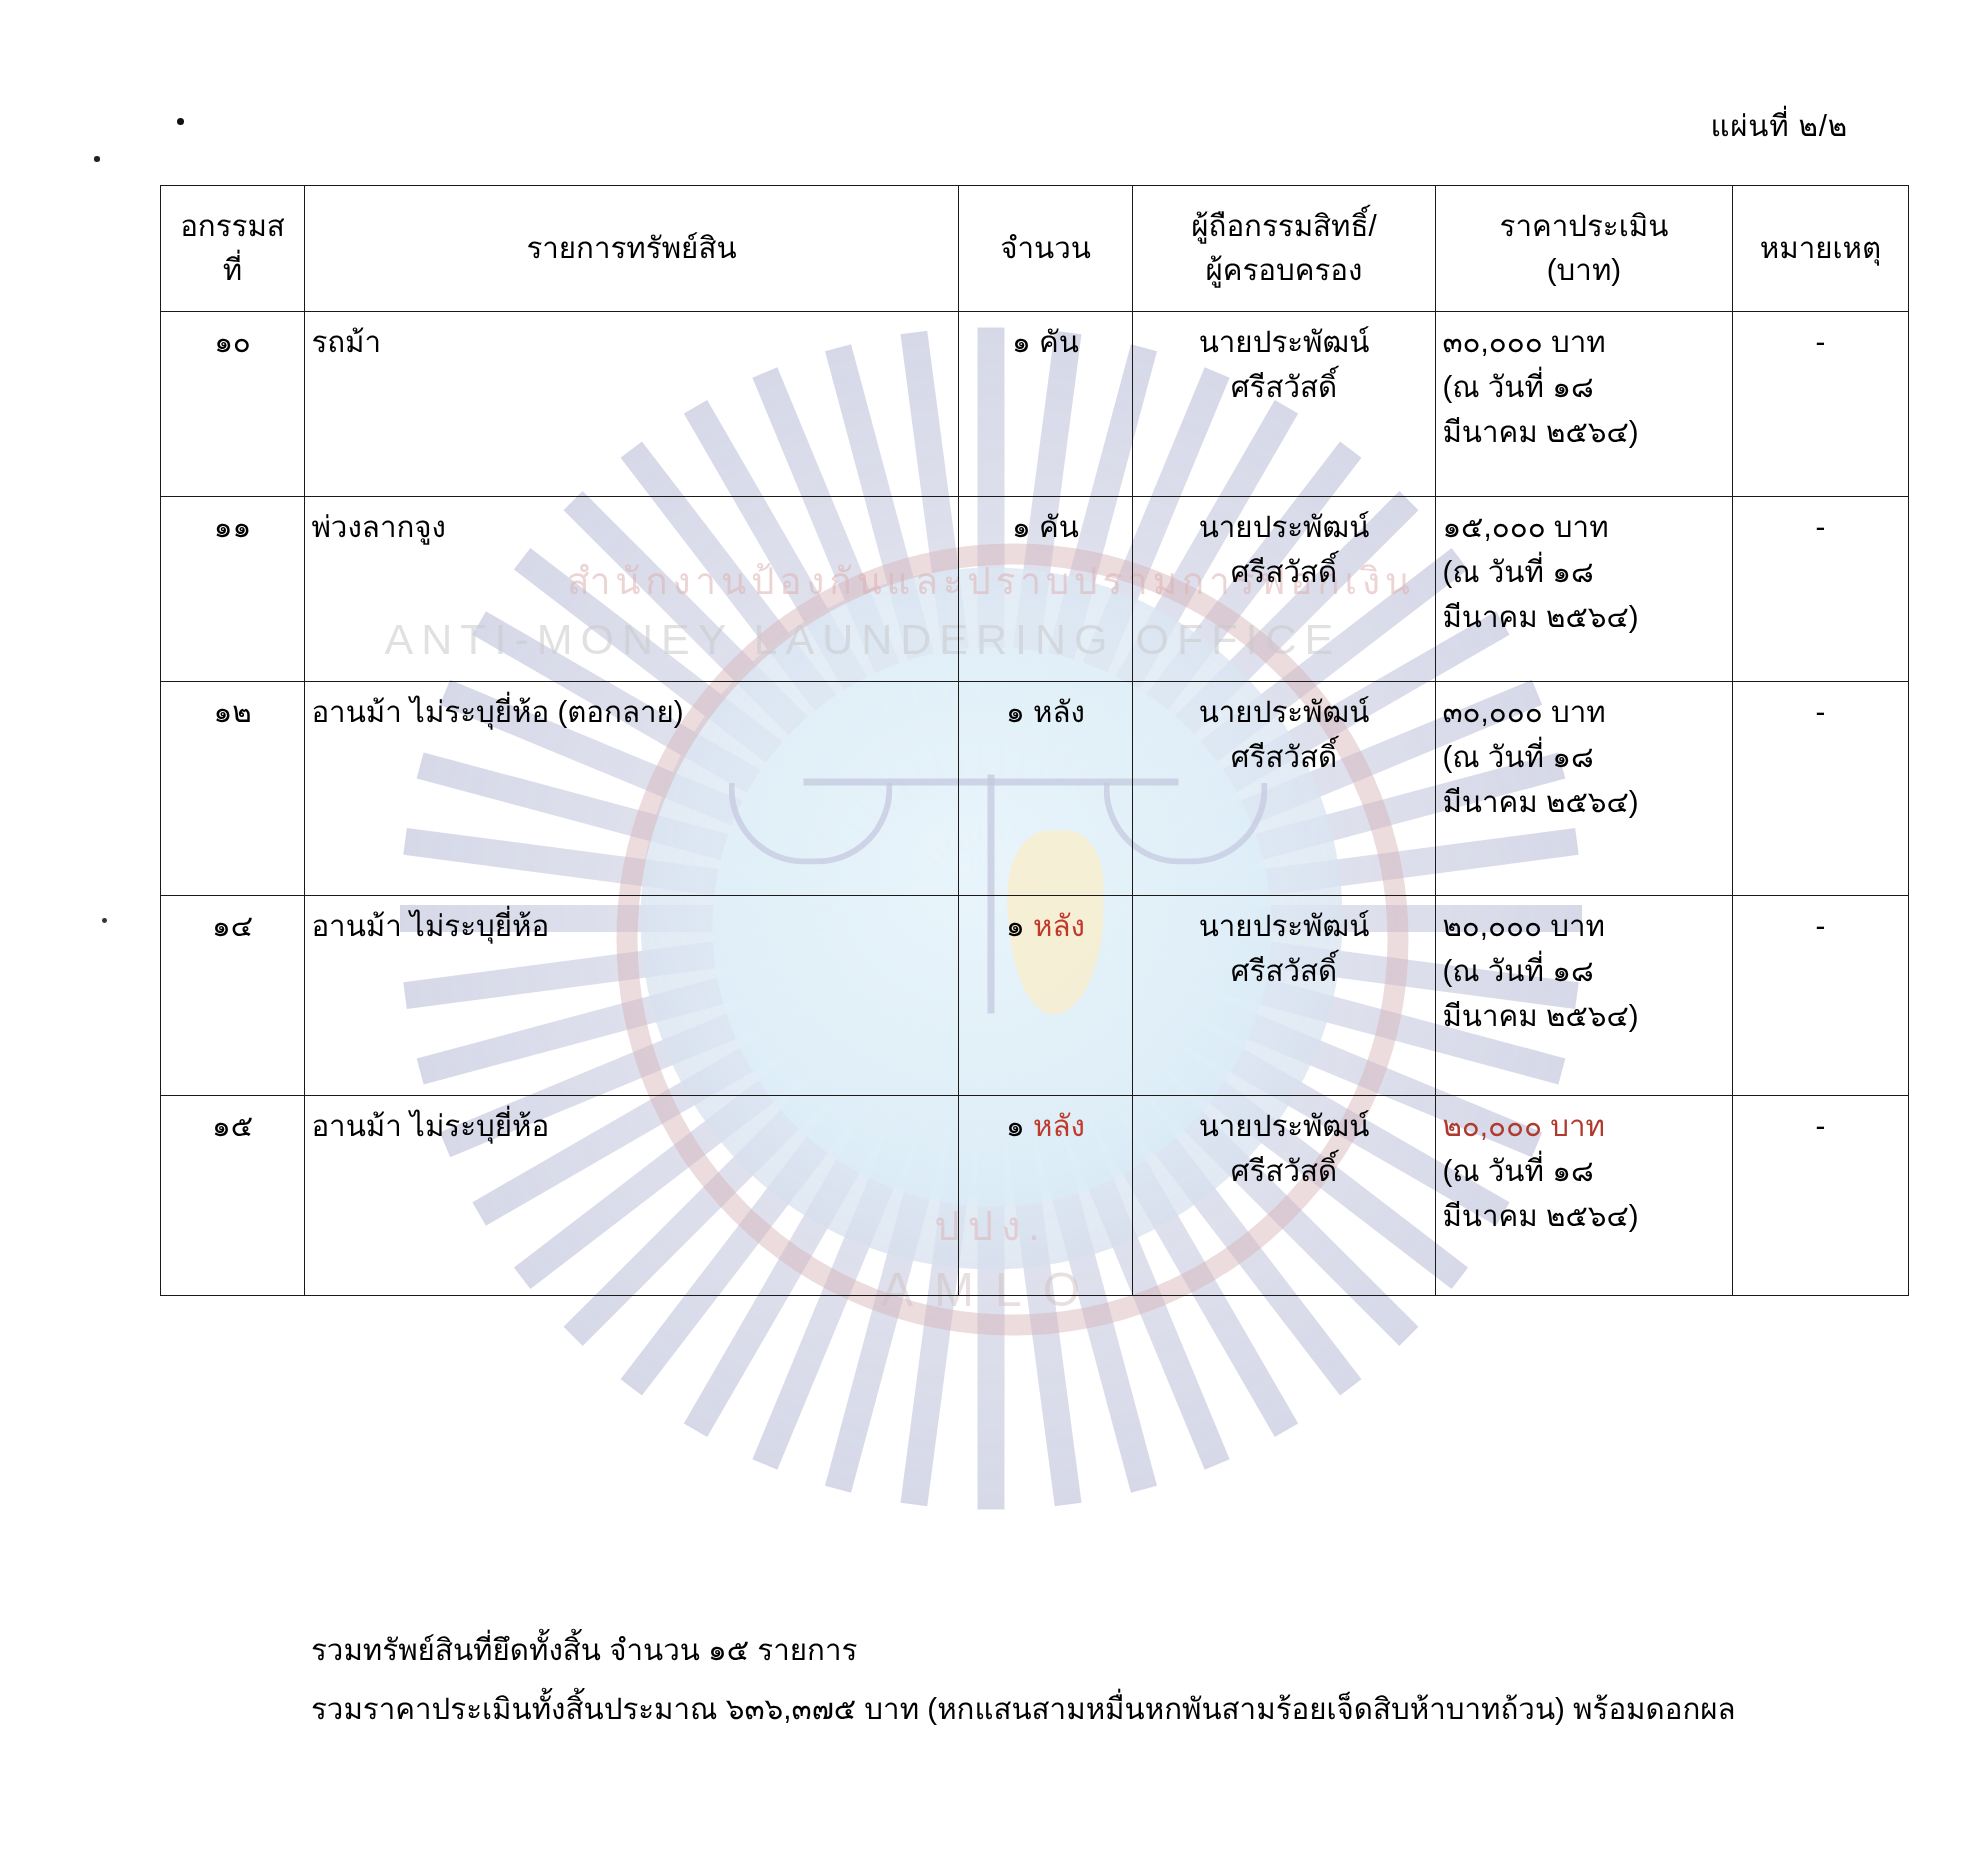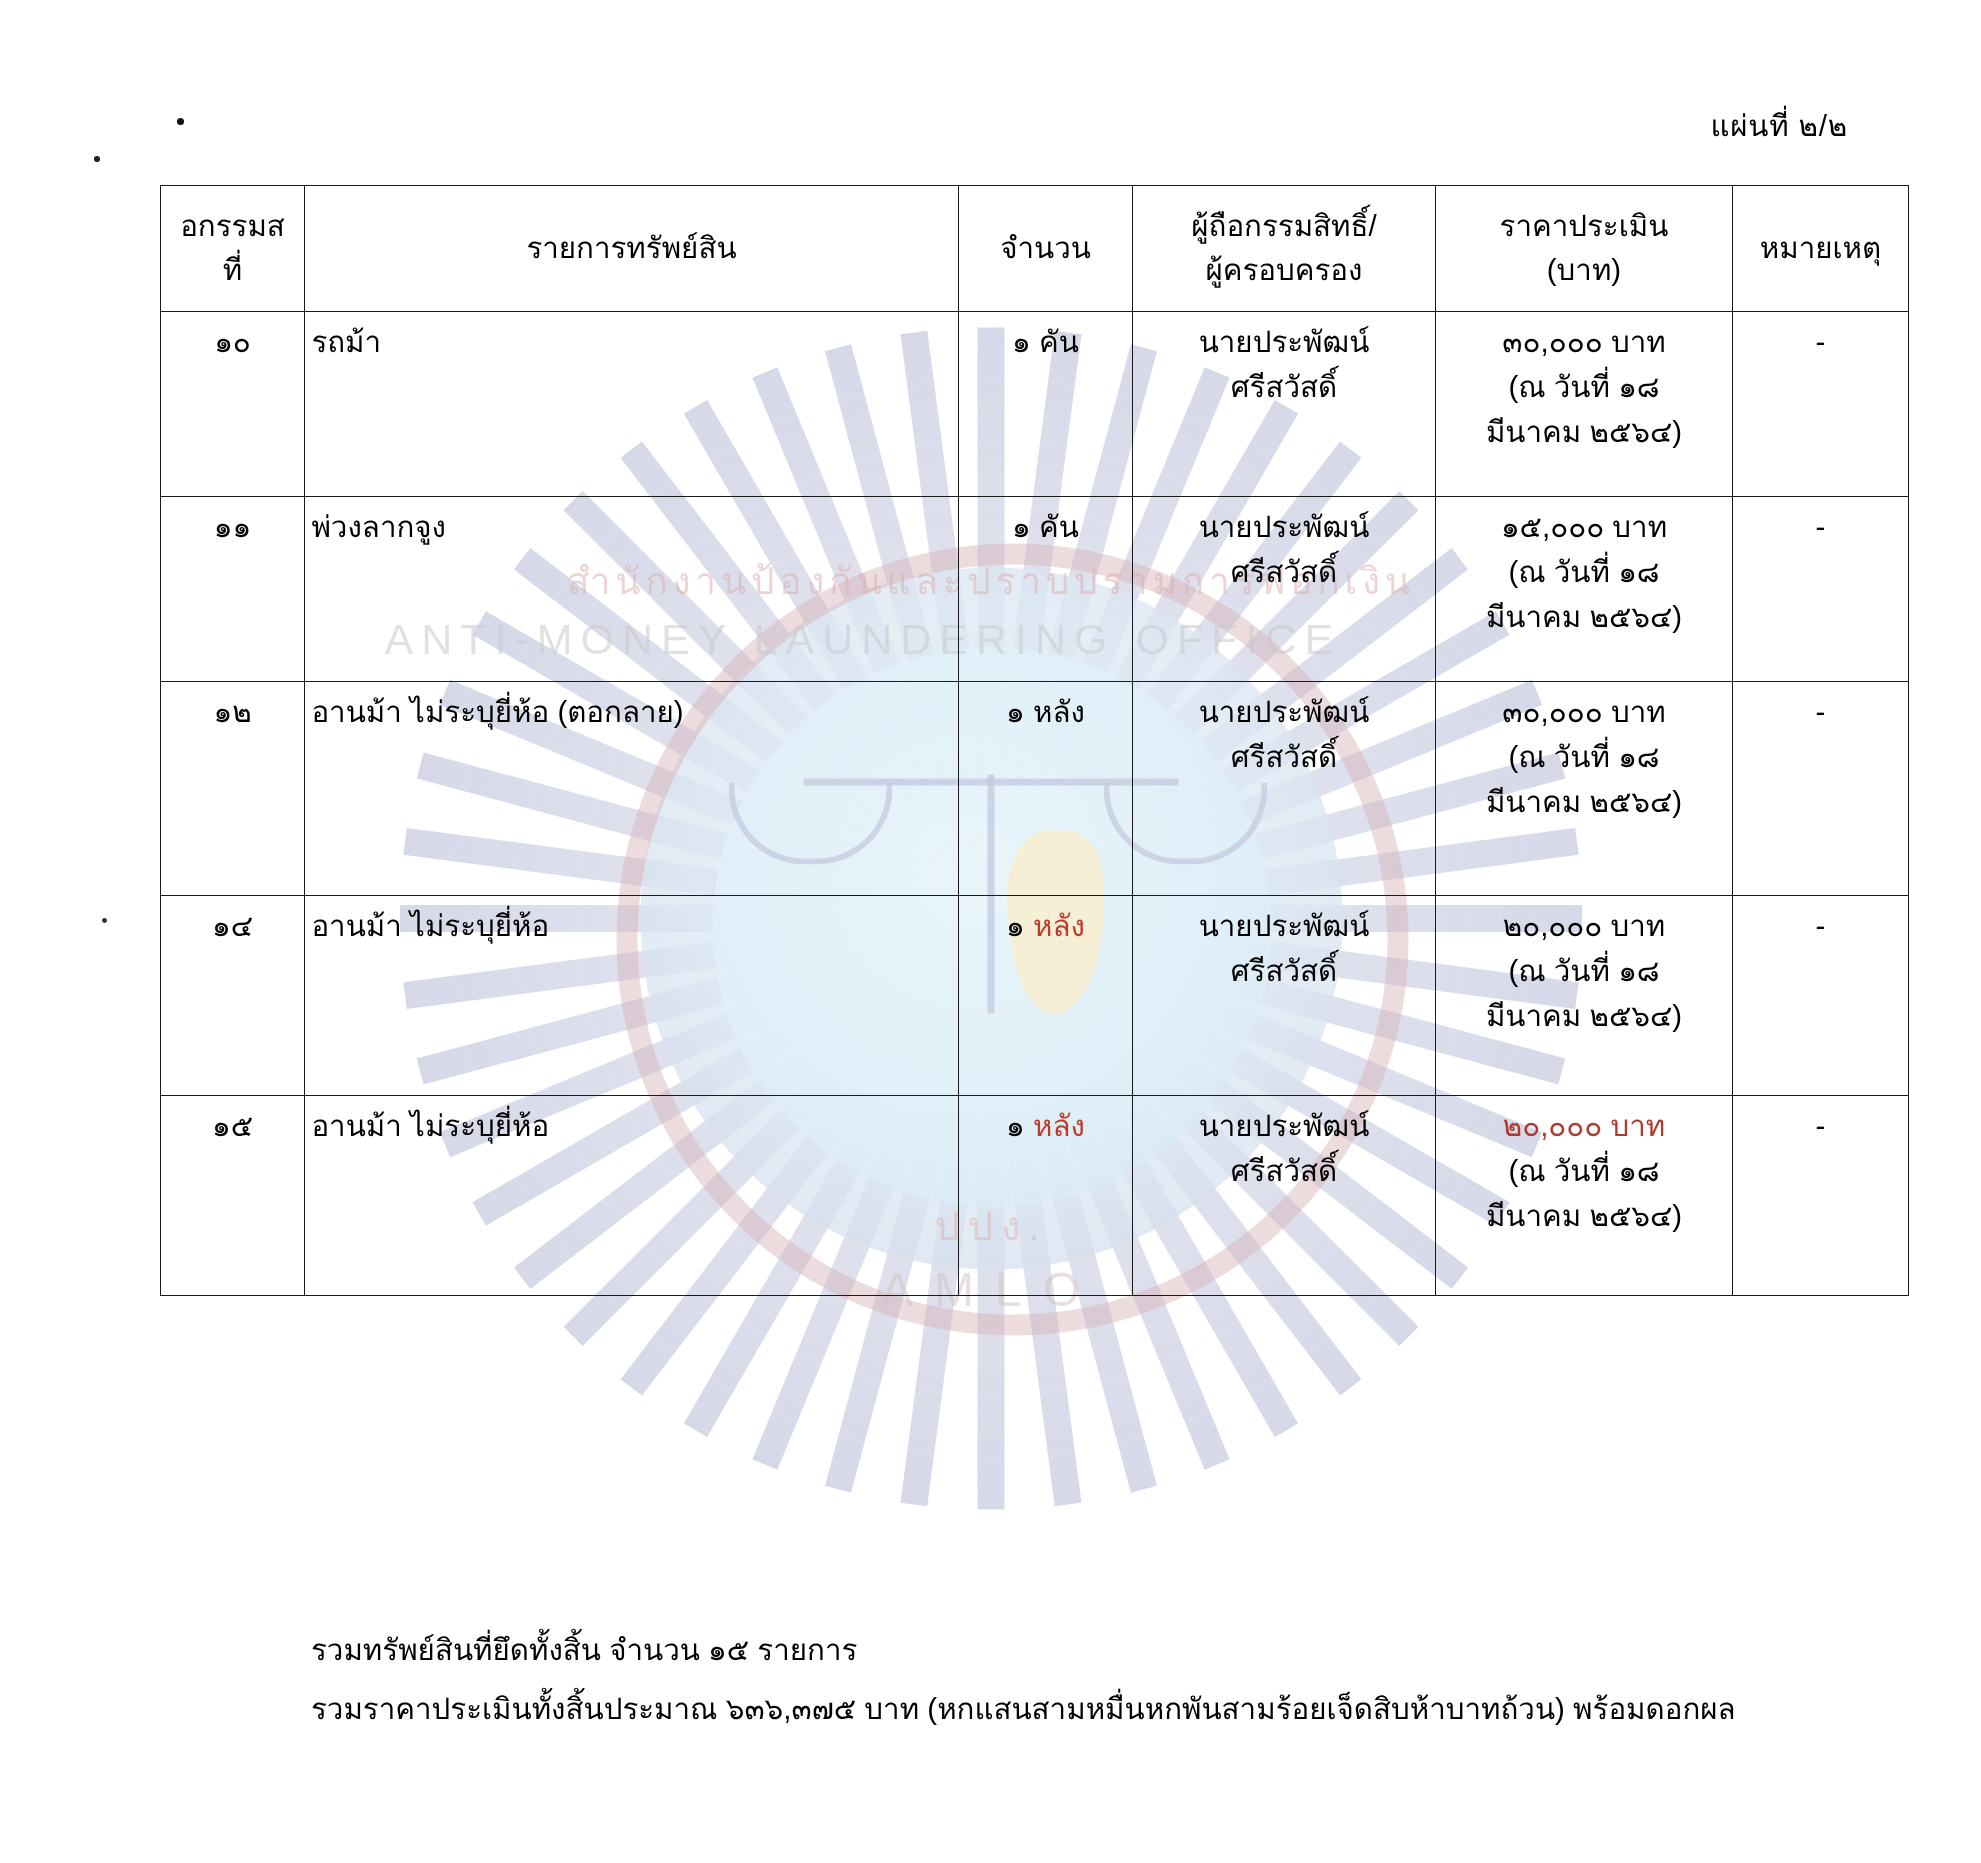--- a/index.html
+++ b/index.html
@@ -230,21 +230,21 @@
   col.c-desc   { width: 654px; }
   col.c-qty    { width: 174px; }
   col.c-owner  { width: 303px; }
   col.c-price  { width: 297px; }
   col.c-remark { width: 176px; }
 
   td.row-no    { text-align: center; vertical-align: top; padding-top: 16px; }
   td.row-desc  { text-align: left; padding-left: 21px; padding-top: 16px; }
   td.row-qty   { text-align: center; padding-top: 16px; }
   td.row-owner { text-align: center; padding-top: 16px; }
-  td.row-price { text-align: center; padding-top: 16px; }
+  td.row-price { padding-top: 16px; }
   td.row-remark{ text-align: center; padding-top: 16px; }
 
   .sub-line { display: block; }
 
   .hl-qty {
     color: #c0392b;
   }
   .hl-price {
     color: #b03a2e;
   }

